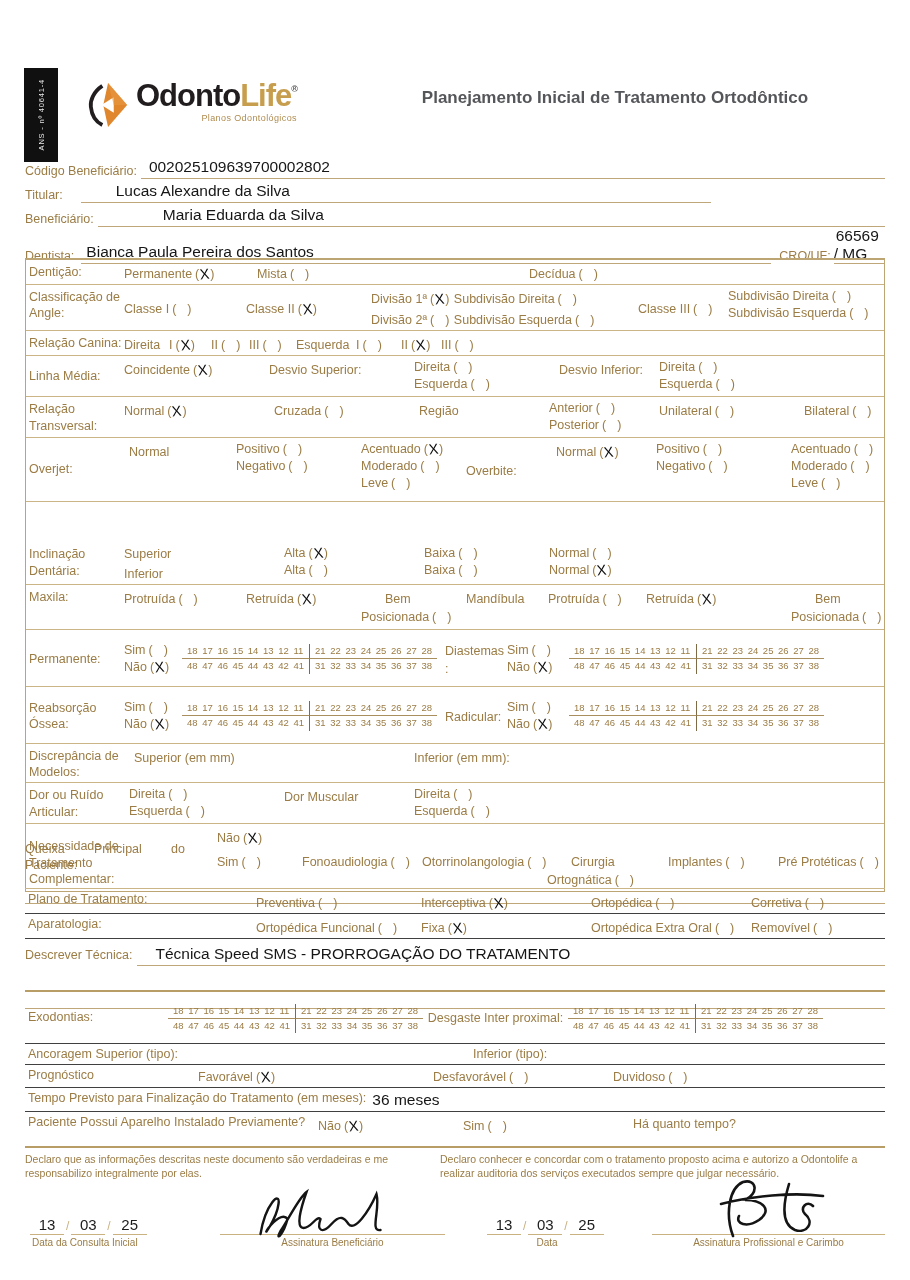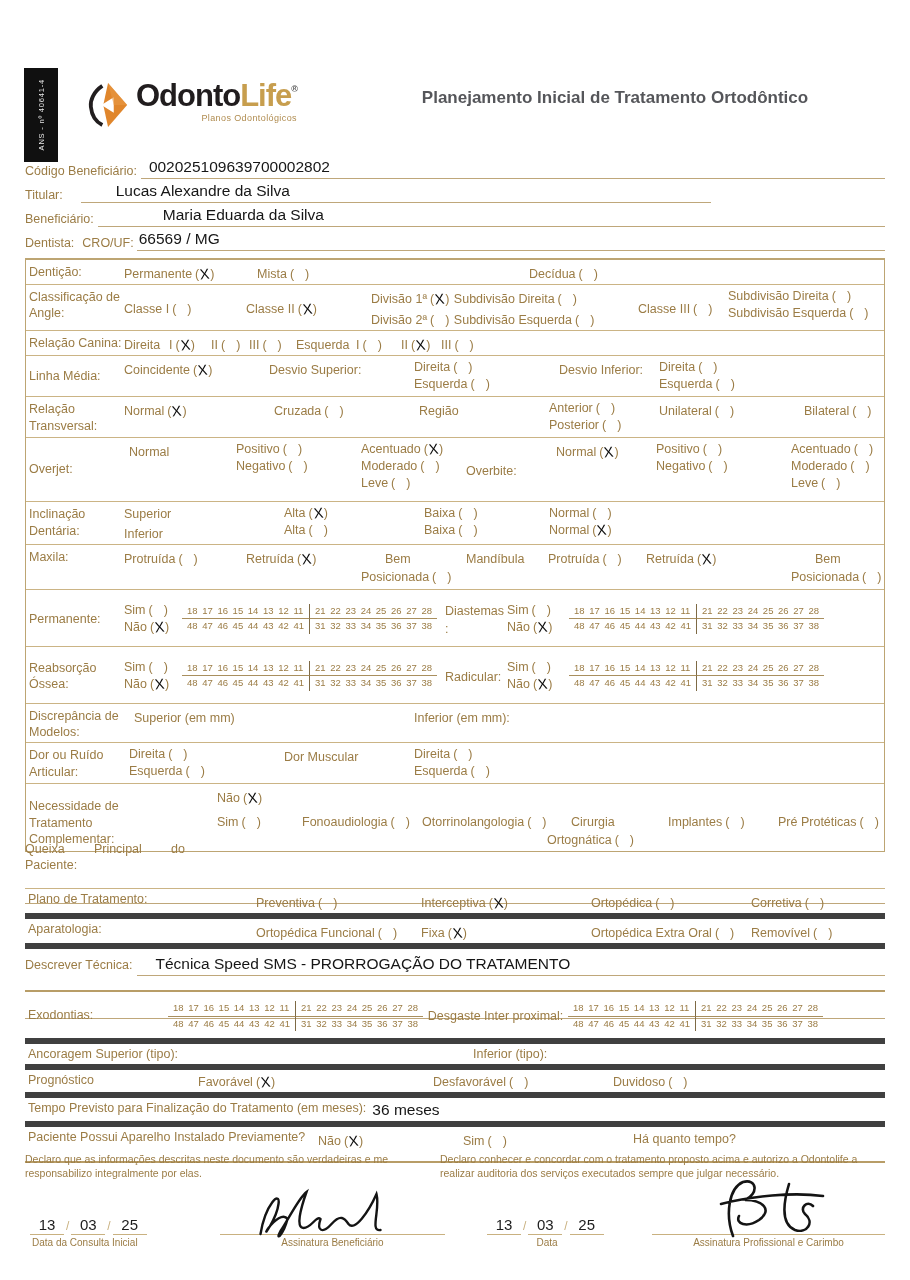--- a/index.html
+++ b/index.html
@@ -39,21 +39,21 @@
   .flab{flex:0 0 auto;width:95px;padding-top:2px;}
   .fitem{flex:0 0 auto;padding-top:2px;box-sizing:border-box;}
   .stk{display:flex;flex-direction:column;gap:3px;}
   
   .teeth{display:inline-grid;grid-template-columns:auto auto;color:#9b7c45;
          font-size:9.5px;line-height:1.5;white-space:nowrap;word-spacing:2px;}
   .tq{padding:0 5px;}
   .tq.bt{border-bottom:1px solid #a98f5e;}
   .tq.blft{border-left:1px solid #7e6a45;}
   
-  .uline{border-bottom:6px solid #404040;display:flex;align-items:flex-start;padding:2px 3px;box-sizing:border-box;}
+  .uline{border-bottom:1px solid #404040;display:flex;align-items:flex-start;padding:2px 3px;box-sizing:border-box;}
   .exoblk{position:absolute;left:25px;right:25px;top:990px;border-top:2px solid #b89d67;}
   .exoblk .uline:last-child{border-bottom-width:2px;border-bottom-color:#b89d67;}
   
   .decl{position:absolute;left:25px;right:25px;top:1152px;display:flex;gap:35px;}
   .decl p{margin:0;font-size:10.5px;color:#9b7c45;line-height:1.35;}
   .footer{position:absolute;left:30px;right:25px;top:1192px;display:flex;align-items:flex-end;}
   .dseg{display:inline-block;width:34px;text-align:center;border-bottom:1px solid #c9b180;
         font-size:15px;color:#1d1d1d;padding-bottom:1px;}
   .dsl{color:#c9b180;font-size:12px;margin:0 2px;}
   .siglb{font-size:10px;color:#9b7c45;text-align:center;margin-top:2px;}
@@ -94,20 +94,21 @@
     <div class="fieldrow">
       <span class="lb" style="white-space:nowrap;">Titular:</span>
       <span class="uf" style="width:630px;margin-left:18px;"><span class="val" style="padding-left:35px;">Lucas Alexandre da Silva</span></span>
     </div>
     <div class="fieldrow">
       <span class="lb" style="white-space:nowrap;">Beneficiário:</span>
       <span class="uf" style="flex:1;margin-left:4px;"><span class="val" style="padding-left:65px;">Maria Eduarda da Silva</span></span>
     </div>
     <div class="fieldrow">
       <span class="lb" style="white-space:nowrap;">Dentista:</span>
+      <span class="uf" style="width:690px;margin-left:7px;"><span class="val" style="padding-left:5px;">Bianca Paula Pereira dos Santos</span></span>
       <span class="lb" style="white-space:nowrap;margin-left:8px;">CRO/UF:</span>
       <span class="uf" style="flex:1;margin-left:3px;"><span class="val" style="padding-left:2px;">66569 / MG</span></span>
     </div>
   </div>
 
   <div class="tbl">
 
     <div class="frow" style="min-height:20px;">
       <div class="flab lb">Dentição:</div>
       <div class="fitem" style="width:133px;"><span class="cb"><span class="cb-t">Permanente</span><span class="cb-box"><span class="cb-m">X</span></span></span></div>
@@ -188,21 +189,21 @@
         <span class="cb"><span class="cb-t">Positivo</span><span class="cb-box"><span class="cb-m"></span></span></span>
         <span class="cb"><span class="cb-t">Negativo</span><span class="cb-box"><span class="cb-m"></span></span></span>
       </div>
       <div class="fitem stk">
         <span class="cb"><span class="cb-t">Acentuado</span><span class="cb-box"><span class="cb-m"></span></span></span>
         <span class="cb"><span class="cb-t">Moderado</span><span class="cb-box"><span class="cb-m"></span></span></span>
         <span class="cb"><span class="cb-t">Leve</span><span class="cb-box"><span class="cb-m"></span></span></span>
       </div>
     </div>
 
-    <div class="frow" style="min-height:41px;">
+    <div class="frow" style="min-height:41px;margin-top:40px;">
       <div class="flab lb">Inclinação Dentária:</div>
       <div class="fitem stk" style="width:160px;">
         <span class="lb">Superior</span>
         <span class="lb">Inferior</span>
       </div>
       <div class="fitem stk" style="width:140px;">
         <span class="cb"><span class="cb-t">Alta</span><span class="cb-box"><span class="cb-m">X</span></span></span>
         <span class="cb"><span class="cb-t">Alta</span><span class="cb-box"><span class="cb-m"></span></span></span>
       </div>
       <div class="fitem stk" style="width:125px;">

